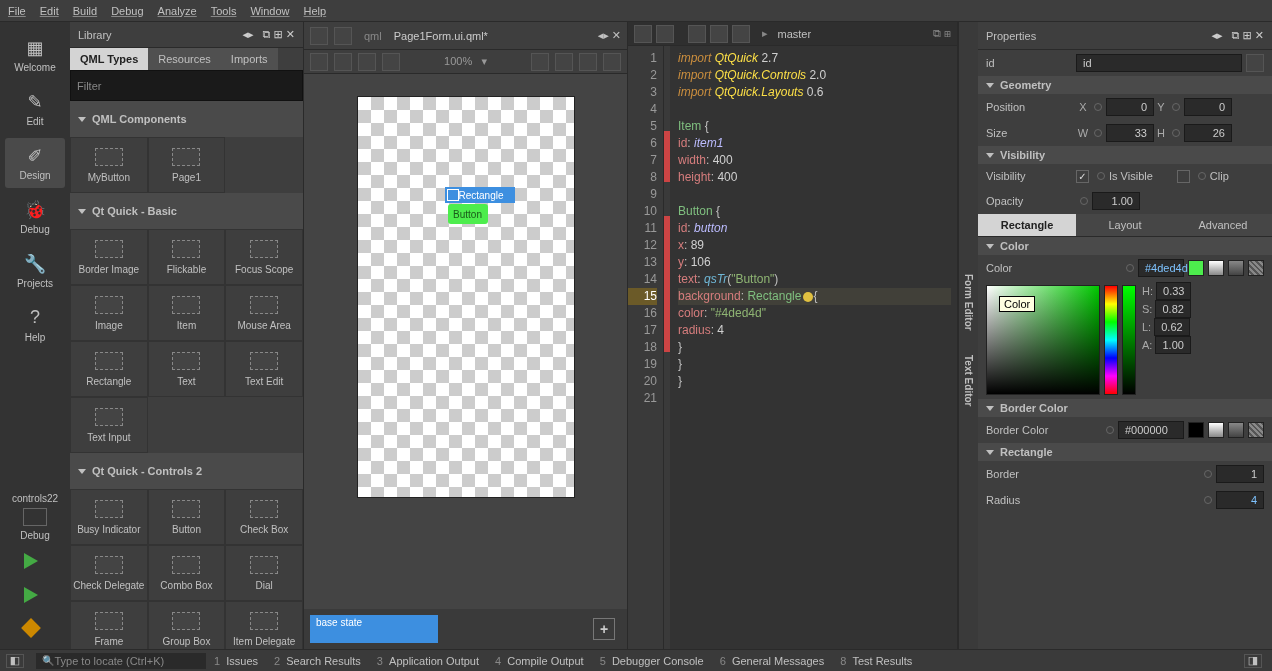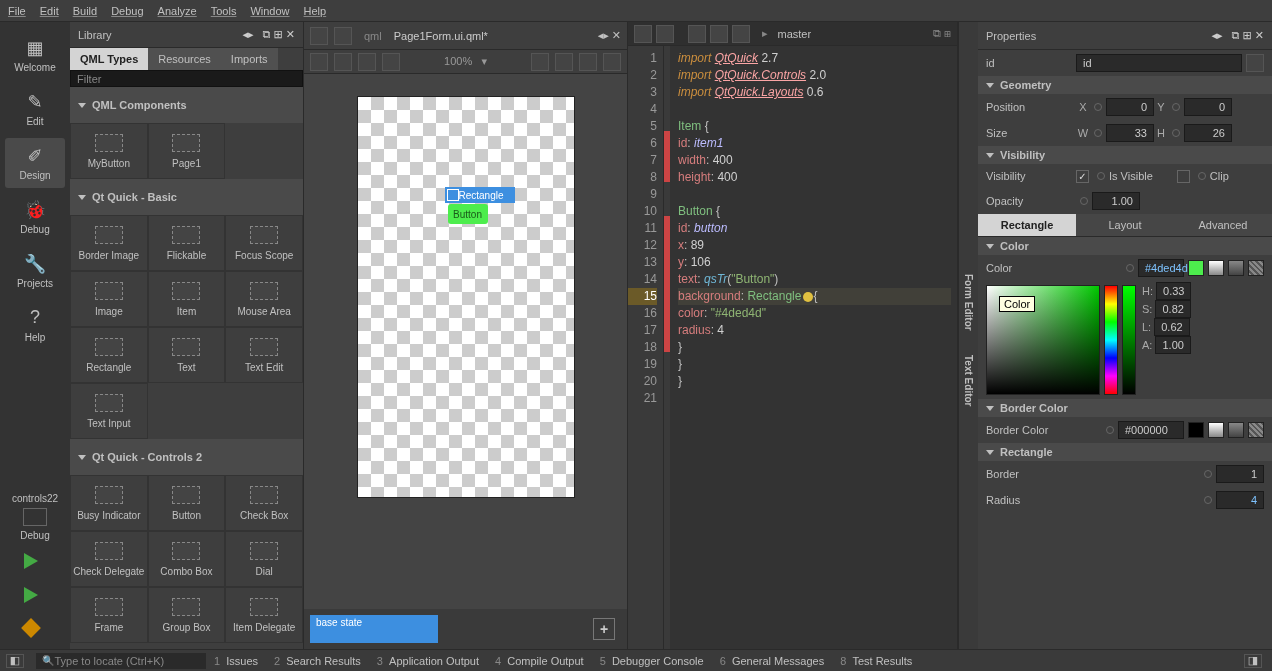--- a/index.html
+++ b/index.html
@@ -17,21 +17,21 @@
 .modeicon { width: 22px; height: 22px; }
 .spacer { flex: 1; }
 .kit { width: 60px; text-align: center; font-size: 10px; margin-bottom: 6px; }
 .runicon { width: 22px; height: 22px; margin: 6px 0; }
 
 .library { width: 234px; background: #3e3e3e; display: flex; flex-direction: column; border-right: 1px solid #2a2a2a; }
 .libheader { height: 26px; display: flex; align-items: center; padding: 0 8px; justify-content: space-between; border-bottom: 1px solid #2a2a2a; }
 .libtabs { display: flex; }
 .libtab { padding: 5px 10px; background: #505050; font-size: 11px; cursor: default; }
 .libtab.active { background: #d4d4d4; color: #222; font-weight: bold; }
-.filter { height: 17px; background: #1a1a1a; color: #888; padding: 0 6px; display: flex; align-items: center; border: 1px solid #111; margin: 0; }
+.filter { height: 31px; background: #1a1a1a; color: #888; padding: 0 6px; display: flex; align-items: center; border: 1px solid #111; margin: 0; }
 .sechead { background: #4a4a4a; padding: 12px 8px; font-weight: bold; display: flex; align-items: center; }
 .chev { width: 0; height: 0; border-left: 4px solid transparent; border-right: 4px solid transparent; border-top: 5px solid #c0c0c0; margin-right: 6px; }
 .compgrid { display: grid; grid-template-columns: repeat(3, 1fr); }
 .comp { height: 56px; display: flex; flex-direction: column; align-items: center; justify-content: center; border: 1px solid #333; font-size: 10px; }
 .comp .ci { width: 28px; height: 18px; border: 1px dashed #888; margin-bottom: 6px; background: #444; }
 
 .center { width: 324px; background: #3e3e3e; display: flex; flex-direction: column; border-right: 1px solid #2a2a2a; position: relative; }
 .tb { width: 18px; height: 18px; border: 1px solid #555; background: #444; display: inline-block; }
 .formtoolbar { height: 24px; display: flex; align-items: center; justify-content: space-between; padding: 0 6px; border-bottom: 1px solid #2a2a2a; gap: 43px; }
 .canvaswrap { flex: 1; background: #444; display: flex; align-items: flex-start; justify-content: center; padding-top: 22px; position: relative; }
@@ -53,21 +53,21 @@
 .codearea { flex: 1; display: flex; background: #333; font-family: Consolas, monospace; font-size: 12px; }
 .gutter { width: 36px; background: #3a3a3a; color: #999; text-align: right; padding: 4px 6px 0 0; border-right: 1px solid #2a2a2a; }
 .gutter .ln { height: 17px; line-height: 17px; }
 .gutter .ln.cur { background: #6b5a28; color: #fff; }
 .errbar { width: 6px; background: #3a3a3a; }
 .errbar .em { height: 17px; }
 .errbar .em.r { background: #c44; }
 .code { flex: 1; padding: 4px 6px 0 8px; background: #333; }
 .code .cl { height: 17px; line-height: 17px; white-space: nowrap; }
 .kw { color: #cc8f3e; font-style: italic; }
-.typ { color: #fca5a5; font-style: italic; text-decoration: underline; }
+.typ { color: #fde047; font-style: italic; }
 .typ2 { color: #7fbf7f; }
 .prop { color: #d67d7d; }
 .num { color: #d0d0d0; }
 .str { color: #8fb573; }
 .id { color: #bcbcff; font-style: italic; }
 .fn { color: #6fb7d6; font-style: italic; }
 .cl.cur { background: #414039; }
 .lamp { display:inline-block; width:10px; height:10px; background:#e0c040; border-radius:50%; vertical-align:middle; margin-left:2px; }
 
 .sidetabs { width: 20px; background: #3a3a3a; border-left: 1px solid #2a2a2a; display: flex; flex-direction: column; align-items: center; padding-top: 240px; }

